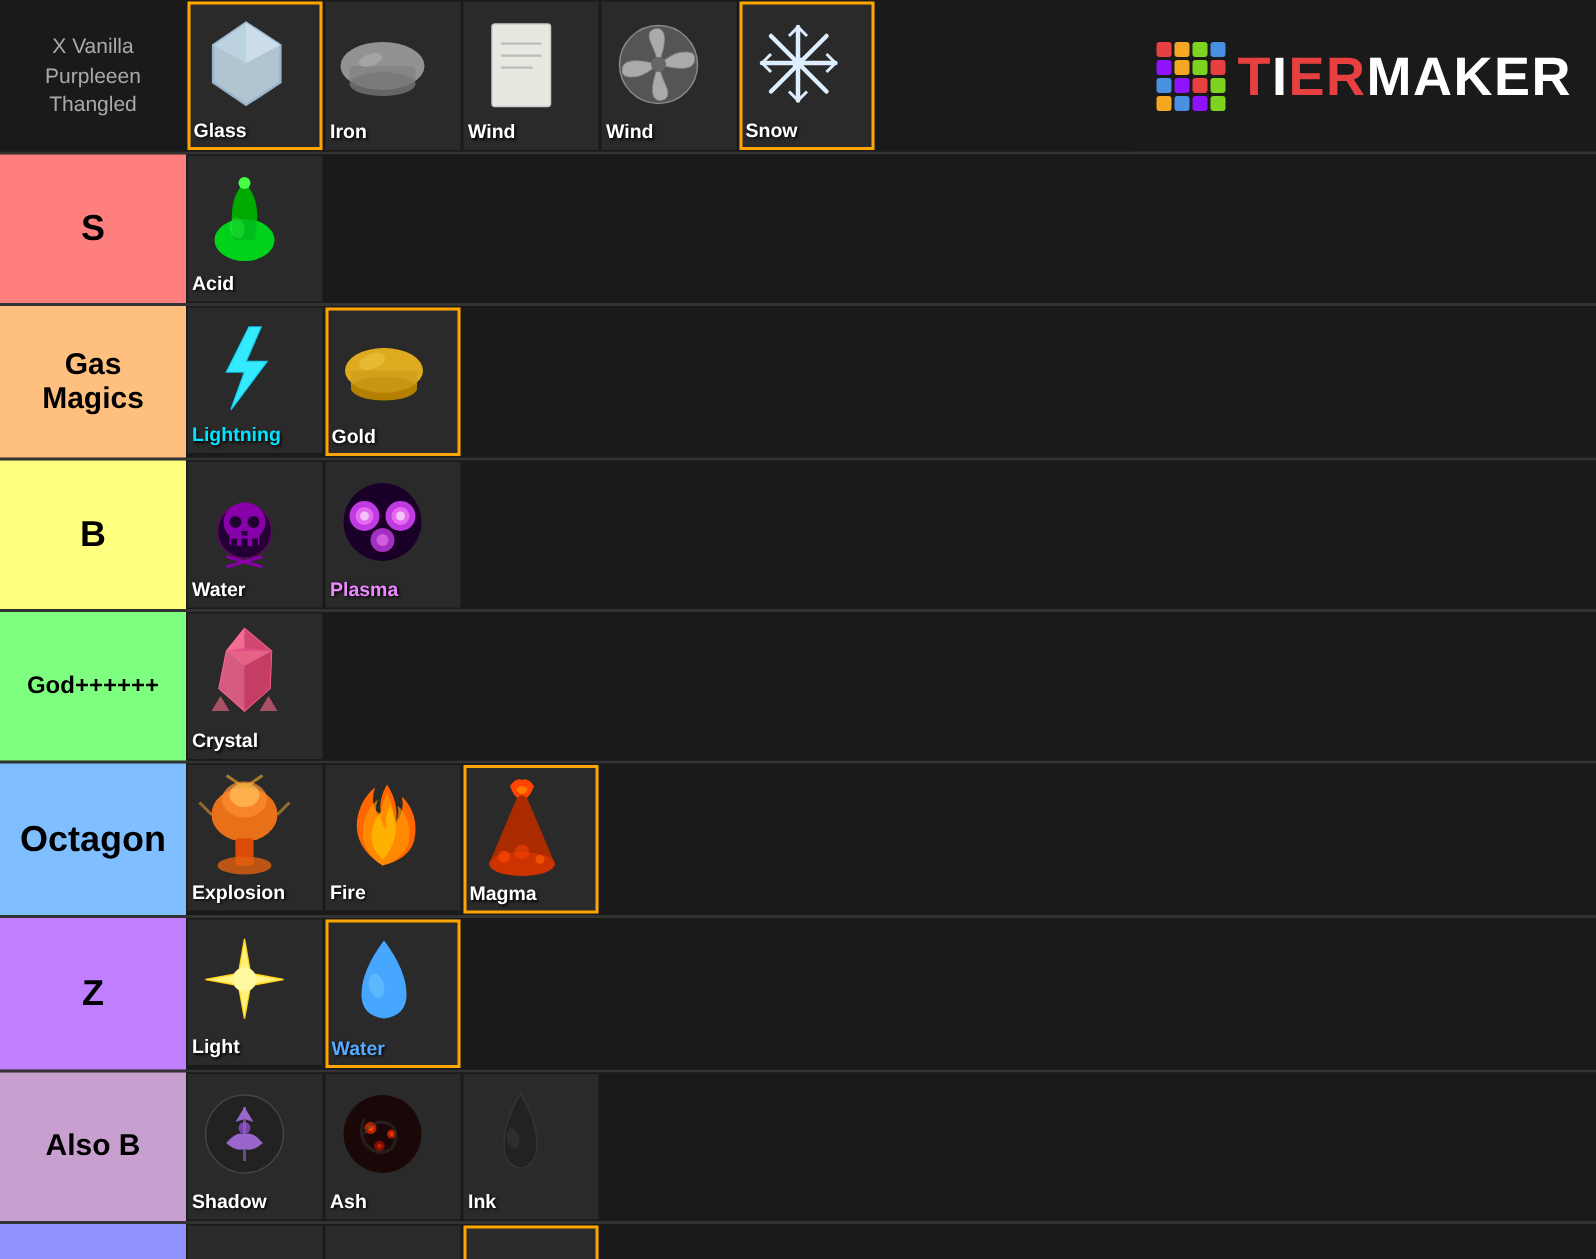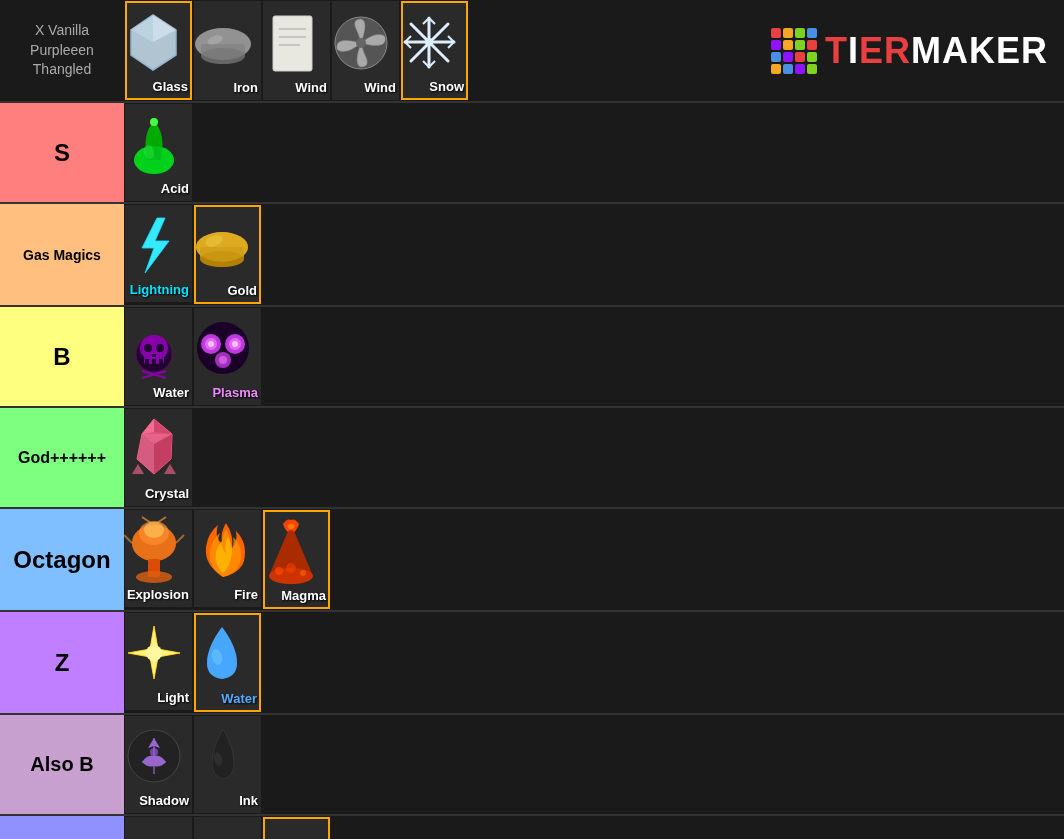--- a/index.html
+++ b/index.html
@@ -75,24 +75,24 @@
     .tier-items {
       display: flex;
       flex-wrap: wrap;
       flex: 1;
       background: #1a1a1a;
       align-items: flex-start;
     }
 
     
     .item-card {
-      width: 67px;
+      width: 90px;
       display: flex;
       flex-direction: column;
-      align-items: flex-end;
+      align-items: flex-start;
       justify-content: flex-end;
       padding: 4px 2px;
       border: 1px solid transparent;
       background: #2a2a2a;
       margin: 1px;
       cursor: pointer;
     }
 
     .item-card.highlighted {
       border: 2px solid orange;
@@ -272,21 +272,21 @@
             <ellipse cx="22" cy="40" rx="5" ry="7" fill="#44ff44" opacity="0.3" transform="rotate(-15,22,40)"></ellipse>
             <circle cx="27" cy="10" r="4" fill="#44ff44"></circle>
           </svg>
         </div>
         <div class="item-label">Acid</div>
       </div>
     </div>
   </div>
 
   <div class="tier-row">
-    <div class="tier-label tier-gas" style="font-size:14px;">Gas Magics</div>
+    <div class="tier-label tier-gas" style="font-size:20px;">Gas Magics</div>
     <div class="tier-items">
 
 
       <div class="item-card">
         <div class="item-icon">
           <svg width="55" height="65" viewBox="0 0 55 65">
             <polygon points="30,5 15,35 27,35 18,60 42,28 28,28 38,5" fill="#00e5ff" stroke="#00ccee" stroke-width="1"></polygon>
             <polygon points="30,5 15,35 27,35 18,60 42,28 28,28 38,5" fill="white" opacity="0.2"></polygon>
           </svg>
         </div>
@@ -478,20 +478,37 @@
             <path d="M32 14 L38 24 L32 22 L26 24 Z" fill="#9966cc"></path>
             <path d="M20 38 Q26 30 32 32 Q38 30 44 38 Q38 44 32 42 Q26 44 20 38Z" fill="#9966cc"></path>
             <circle cx="32" cy="28" r="4" fill="#7744aa"></circle>
             <line x1="32" y1="14" x2="32" y2="50" stroke="#9966cc" stroke-width="2" opacity="0.6"></line>
             <line x1="20" y1="38" x2="44" y2="38" stroke="#9966cc" stroke-width="2" opacity="0.5"></line>
           </svg>
         </div>
         <div class="item-label">Shadow</div>
       </div>
 
+      <div class="item-card">
+        <div class="item-icon">
+          <svg width="65" height="65" viewBox="0 0 65 65">
+            <circle cx="32" cy="32" r="26" fill="#1a0808"></circle>
+
+            <circle cx="24" cy="28" r="4" fill="#cc2200" opacity="0.9"></circle>
+            <circle cx="24" cy="28" r="2" fill="#ff5500" opacity="0.8"></circle>
+            <circle cx="38" cy="32" r="3" fill="#cc2200" opacity="0.8"></circle>
+            <circle cx="38" cy="32" r="1.5" fill="#ff4400" opacity="0.7"></circle>
+            <circle cx="30" cy="40" r="3.5" fill="#aa1100" opacity="0.7"></circle>
+            <circle cx="30" cy="40" r="1.5" fill="#ee3300" opacity="0.6"></circle>
+
+            <path d="M20 32 Q26 20 38 26 Q44 32 38 42 Q28 48 20 38 Q16 30 20 22" fill="none" stroke="#333" stroke-width="2" opacity="0.5"></path>
+          </svg>
+        </div>
+        <div class="item-label">Ash</div>
+      </div>
 
       <div class="item-card">
         <div class="item-icon">
           <svg width="55" height="70" viewBox="0 0 55 70">
             <path d="M27 8 Q38 26 38 42 Q38 56 27 58 Q16 56 16 42 Q16 26 27 8Z" fill="#1a1a1a" stroke="#333" stroke-width="1"></path>
             <path d="M27 8 Q38 26 38 42 Q38 56 27 58 Q16 56 16 42 Q16 26 27 8Z" fill="#444" opacity="0.2"></path>
             <ellipse cx="22" cy="38" rx="4" ry="7" fill="#555" opacity="0.25" transform="rotate(-15,22,38)"></ellipse>
           </svg>
         </div>
         <div class="item-label">Ink</div>

